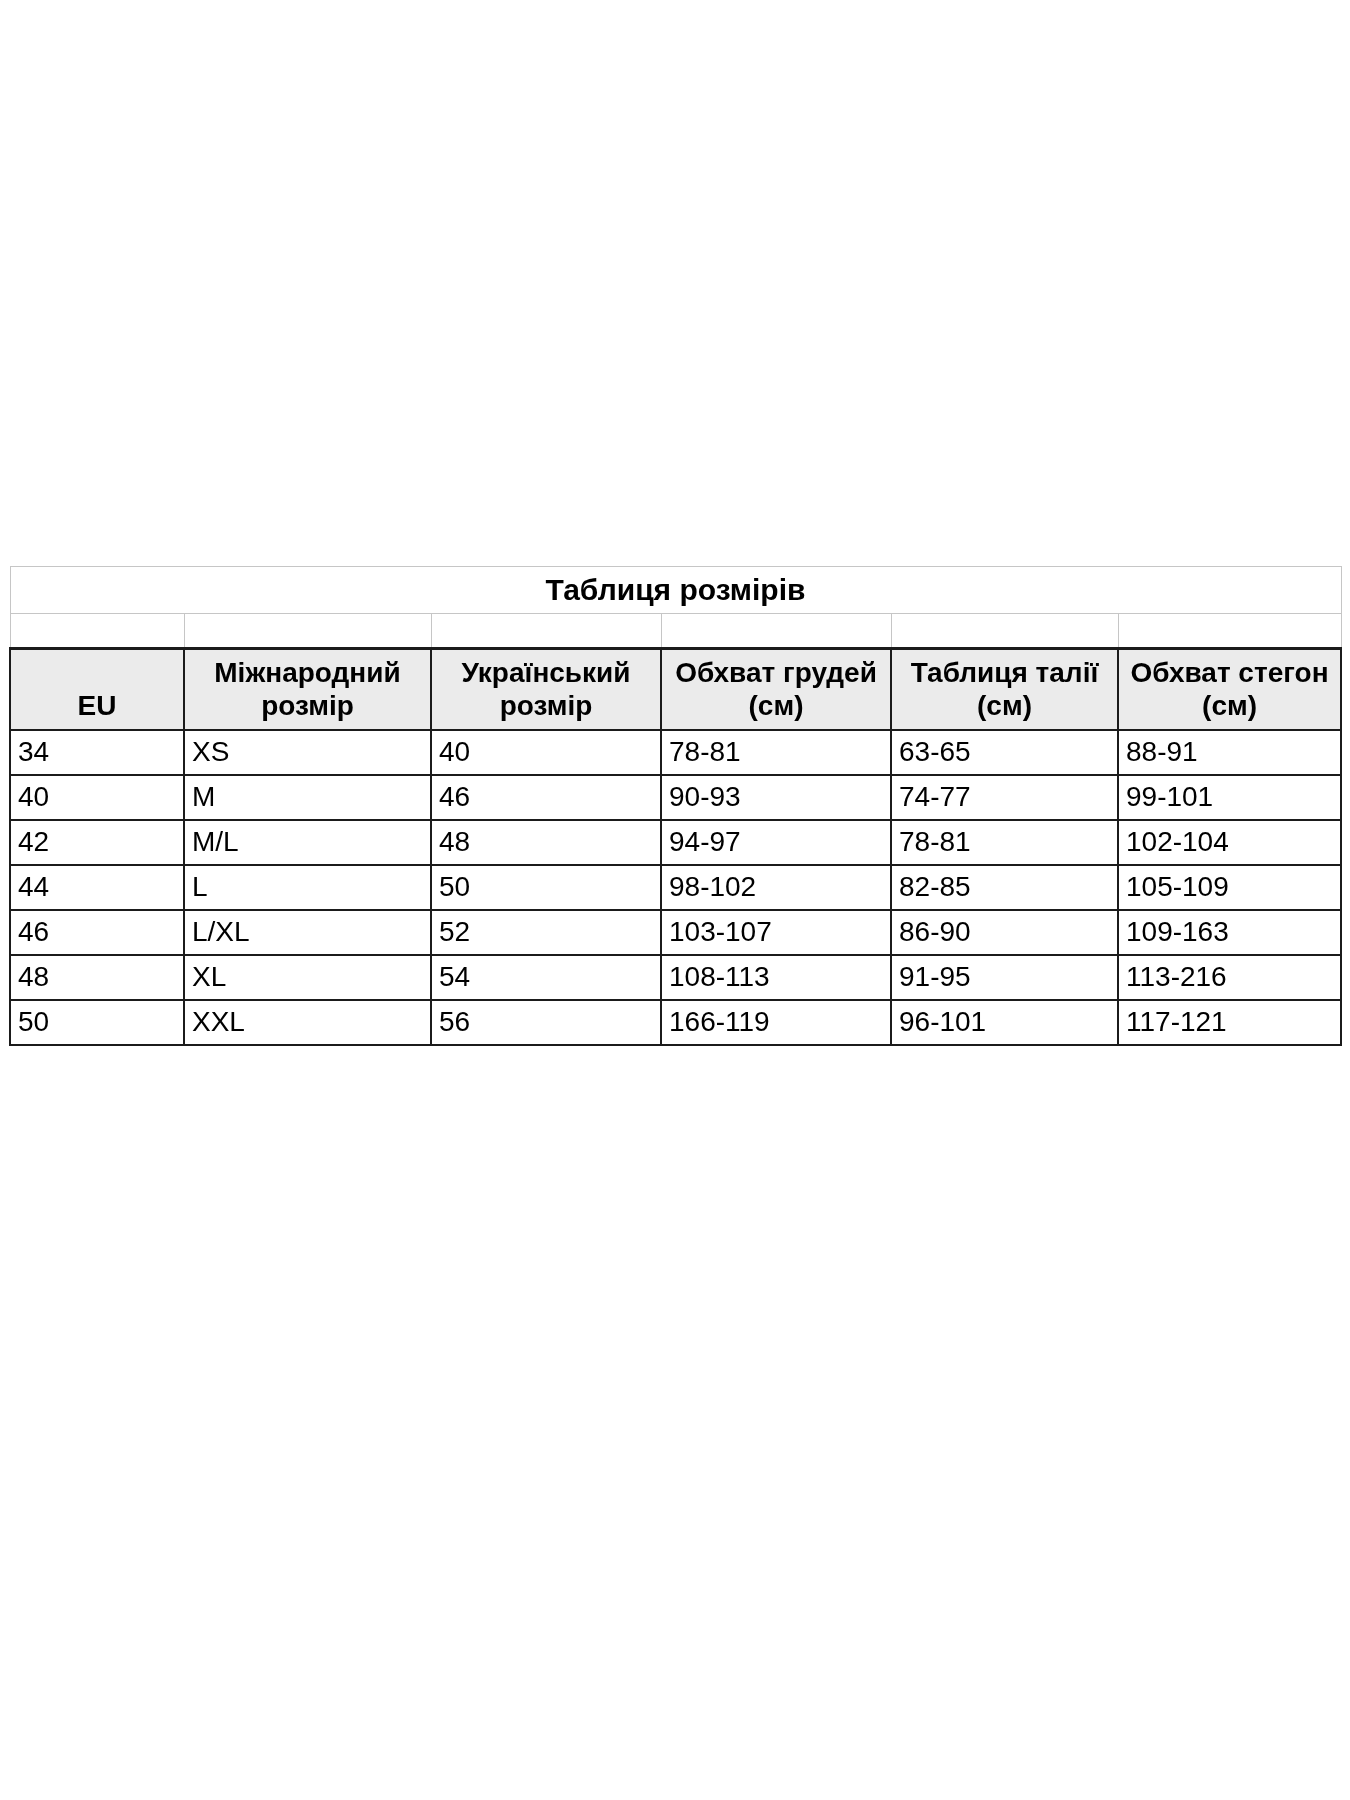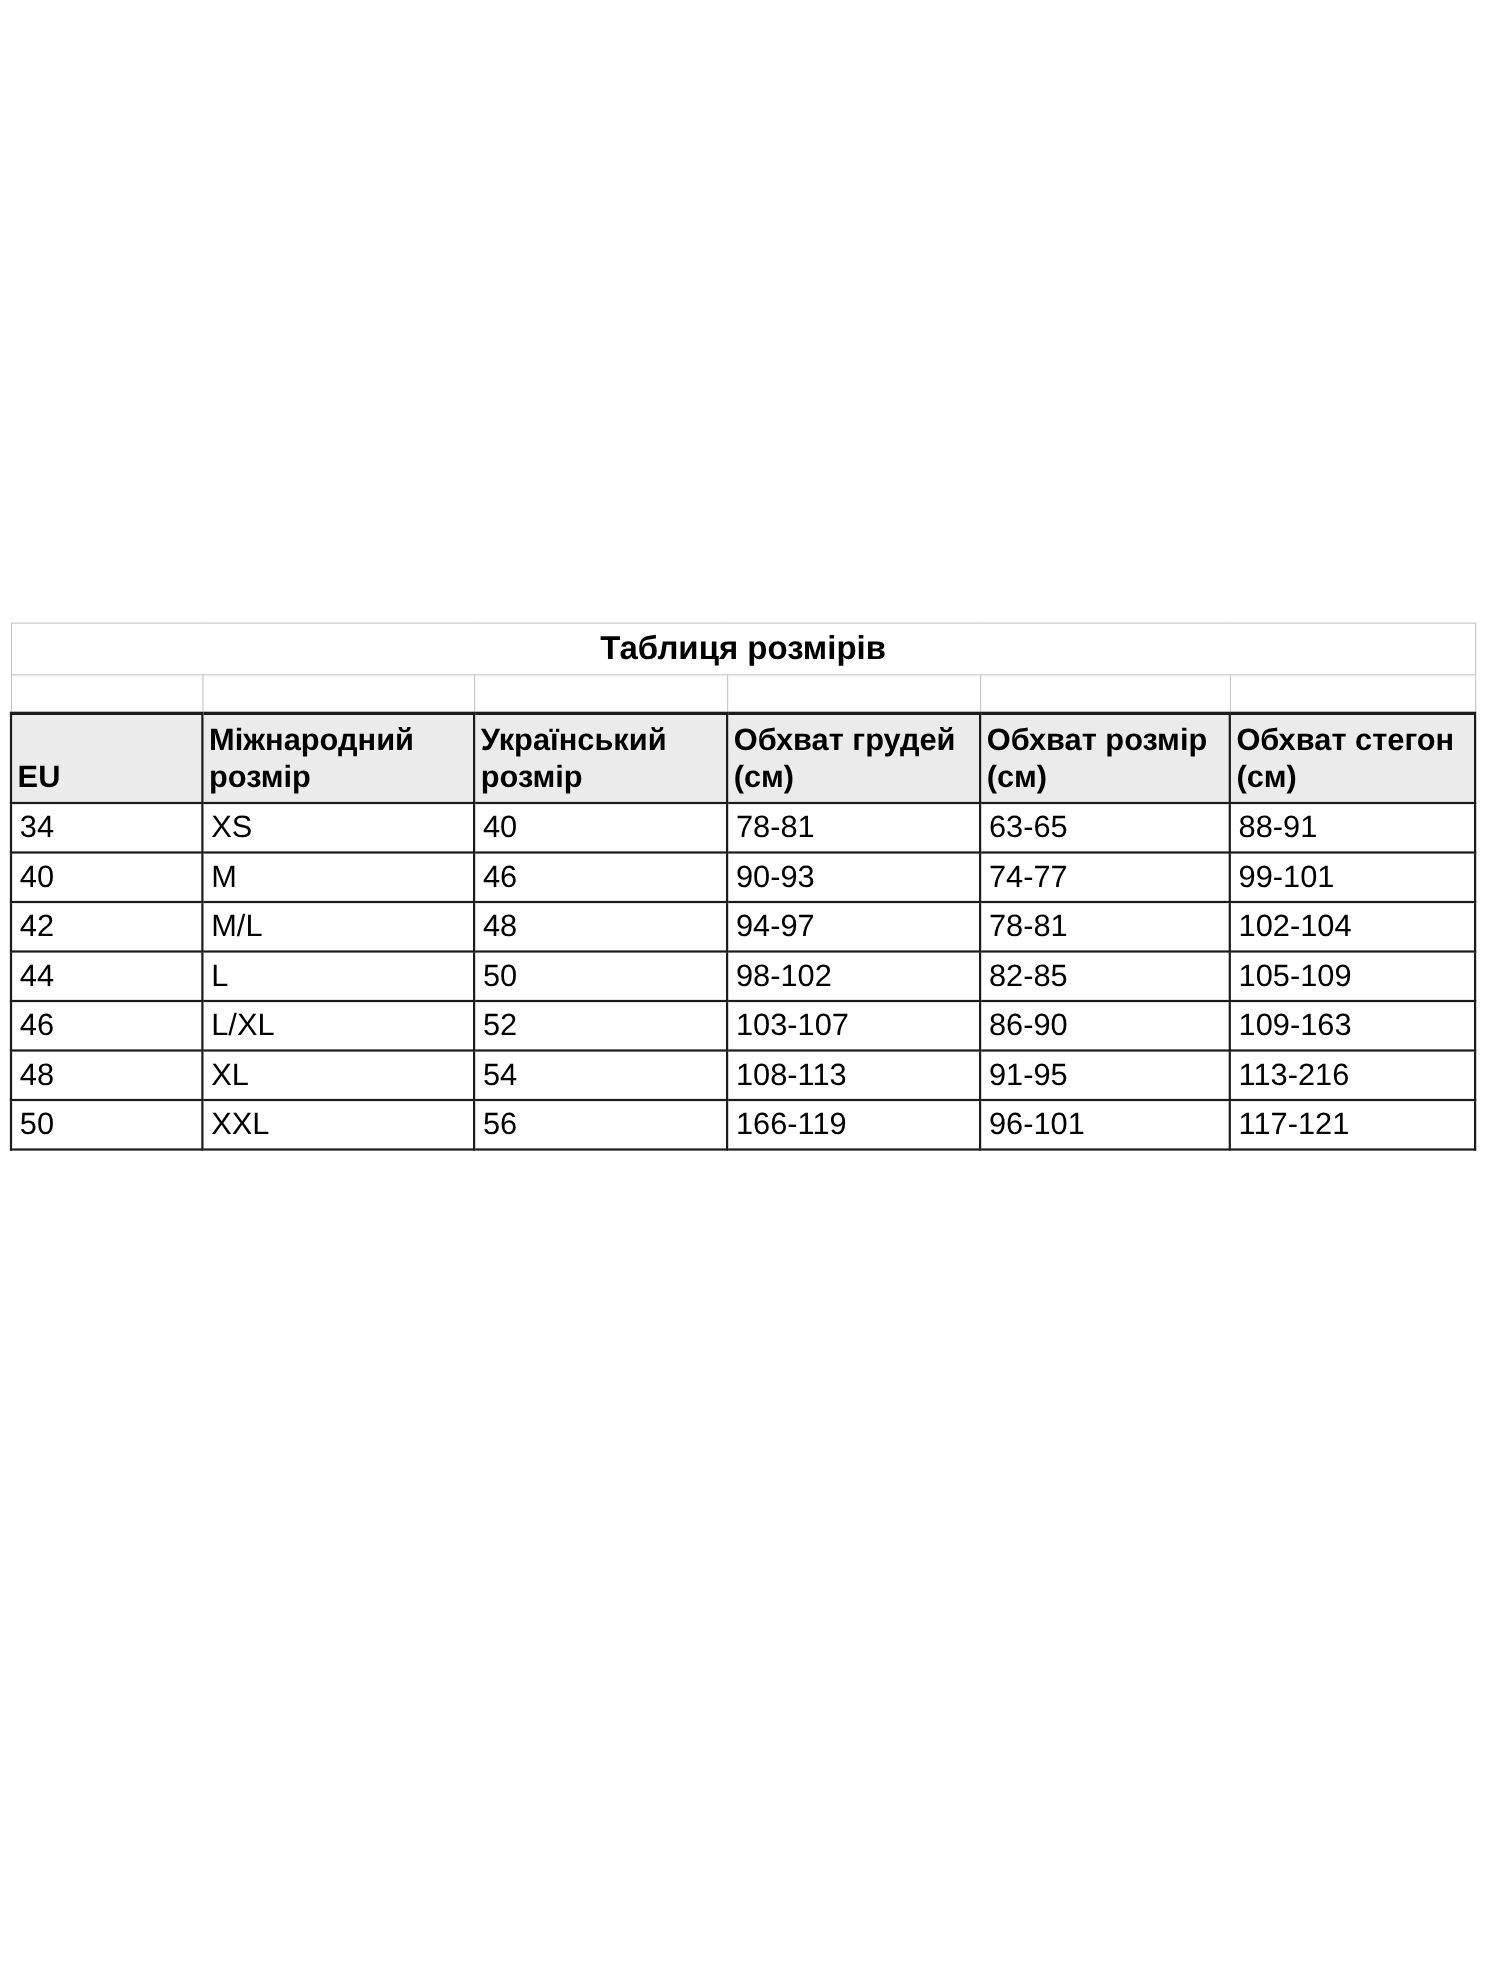--- a/index.html
+++ b/index.html
@@ -43,21 +43,21 @@
   }
   
   tr.header-row { height: 81px; }
   th.col-header {
     border: 2px solid #1b1b1b;
     border-top-width: 3px;
     background: #ebebeb;
     font-weight: bold;
     font-size: 28px;
     line-height: 33px;
-    text-align: left;
+    text-align: center;
     vertical-align: bottom;
     padding: 4px 5px 7px 5px;
   }
   
   tr.data-row { height: 45px; margin-top: 28px; }
   td.data-cell {
     border: 2px solid #1b1b1b;
     background: #ffffff;
     font-size: 28px;
     text-align: left;
@@ -92,21 +92,21 @@
       <td class="spacer-cell"></td>
       <td class="spacer-cell"></td>
       <td class="spacer-cell"></td>
     </tr>
 
     <tr class="header-row">
       <th class="col-header">EU</th>
       <th class="col-header">Міжнародний розмір</th>
       <th class="col-header">Український розмір</th>
       <th class="col-header">Обхват грудей (см)</th>
-      <th class="col-header">Обхват розмір (см)</th>
+      <th class="col-header">Таблиця талії (см)</th>
       <th class="col-header">Обхват стегон (см)</th>
     </tr>
 
     <tr class="data-row">
       <td class="data-cell">34</td>
       <td class="data-cell">XS</td>
       <td class="data-cell">40</td>
       <td class="data-cell">78-81</td>
       <td class="data-cell">63-65</td>
       <td class="data-cell">88-91</td>

